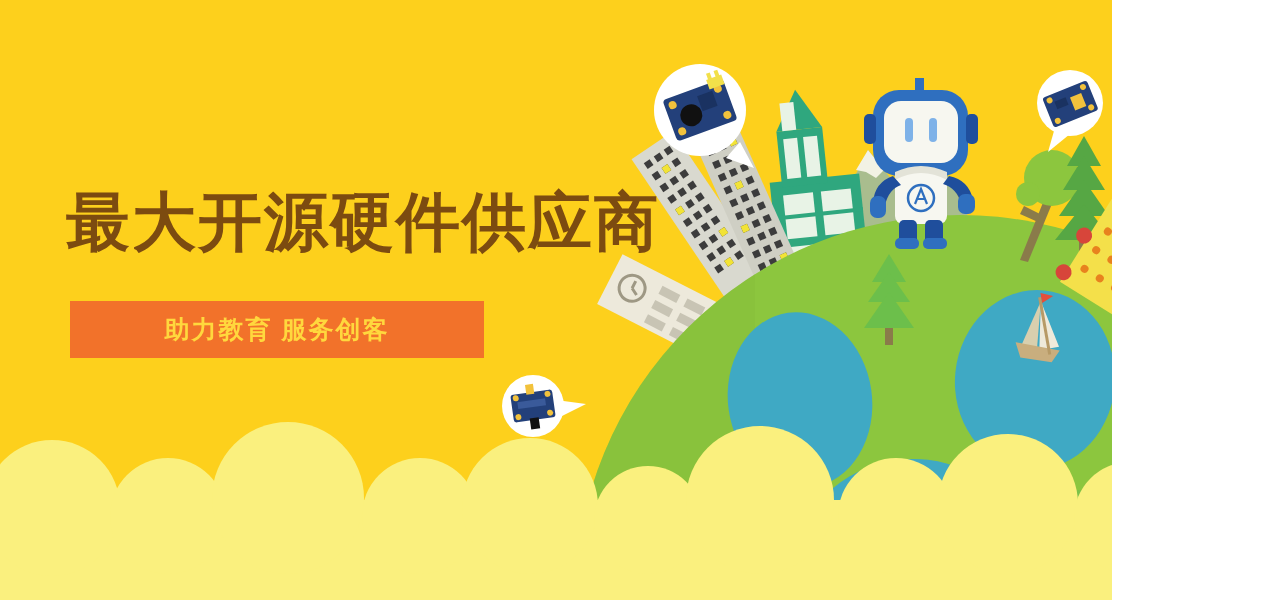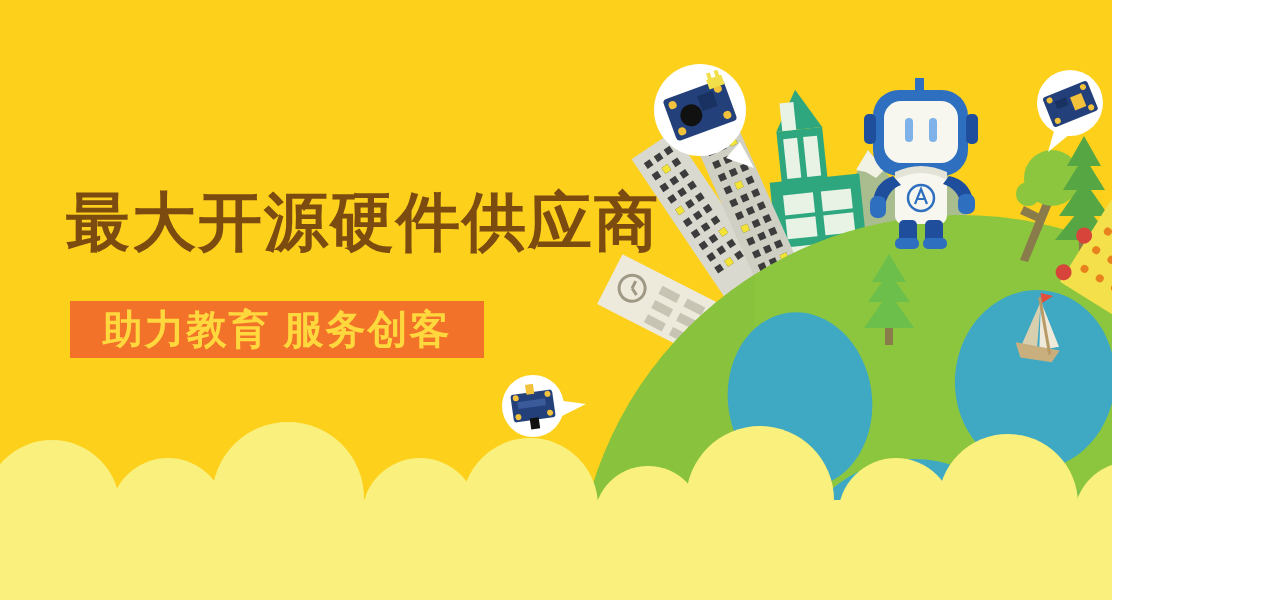--- a/index.html
+++ b/index.html
@@ -53,21 +53,21 @@
   #subtext {
     position: absolute;
     left: 70px;
     top: 301px;
     width: 414px;
     height: 57px;
     display: flex;
     align-items: center;
     justify-content: center;
     color: #FFD83D;
-    font-size: 40px;
+    font-size: 25px;
     font-weight: bold;
     letter-spacing: 2px;
     white-space: nowrap;
     font-family: "Liberation Sans", "DejaVu Sans", sans-serif;
     border-radius: 28px;
   }
 </style>
 </head>
 <body>
 

